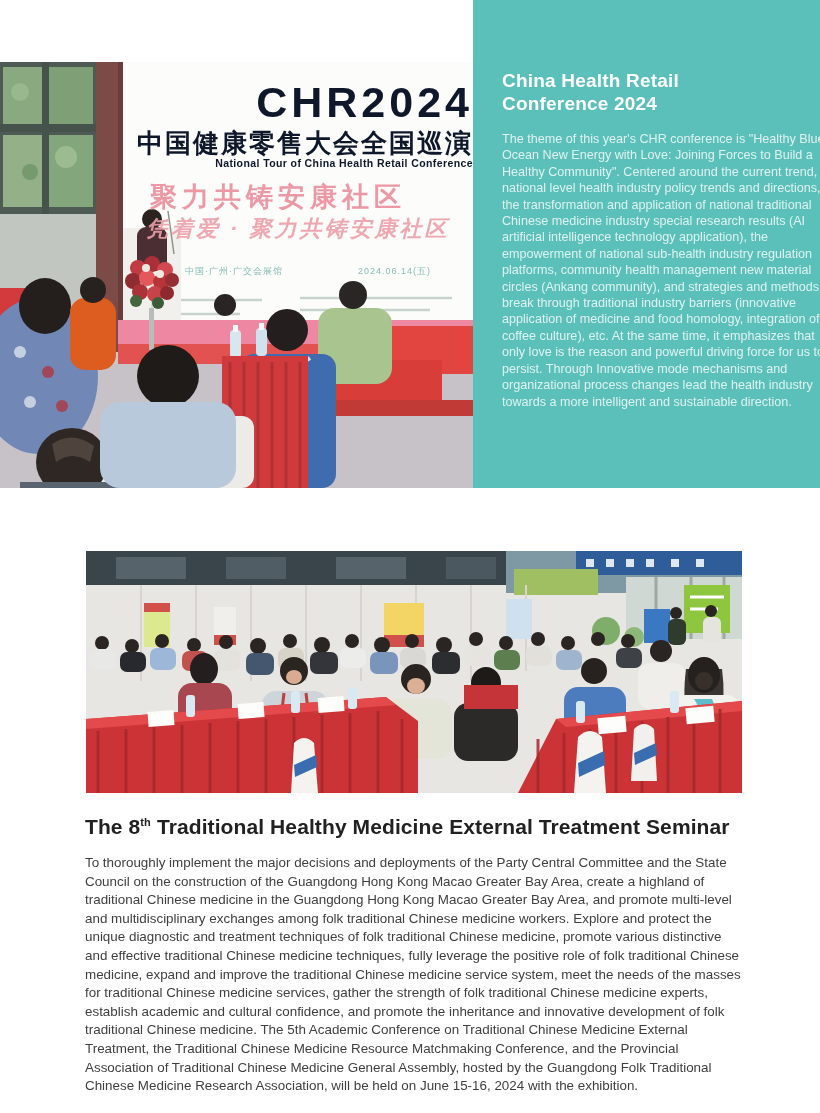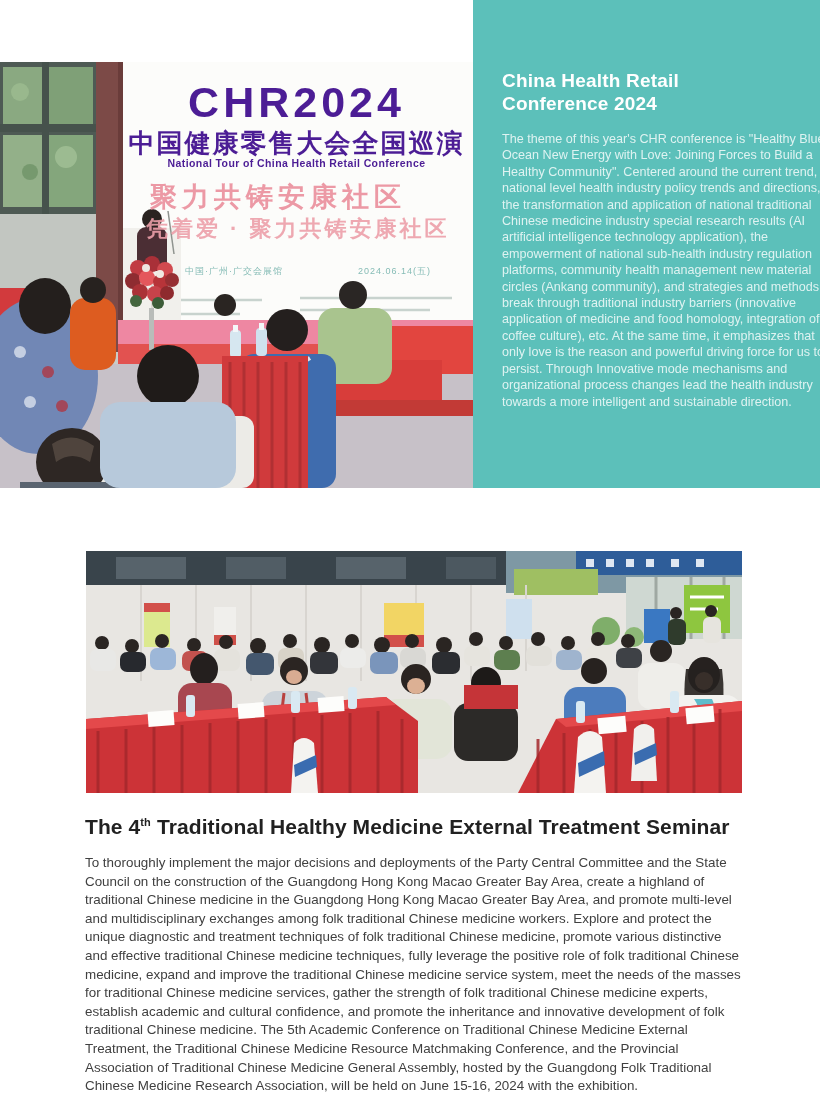--- a/index.html
+++ b/index.html
@@ -3,26 +3,26 @@
 <meta charset="utf-8">
 <style>
   html,body{margin:0;padding:0;background:#ffffff;}
   .page{
     position:relative;width:820px;height:1113px;background:#ffffff;overflow:hidden;
     font-family:"Liberation Sans","DejaVu Sans",sans-serif;
   }
   
   .photo-top{position:absolute;left:0;top:62px;width:473px;height:426px;overflow:hidden;}
   .photo-top svg{position:absolute;left:0;top:0;}
-  .screen-text{position:absolute;text-align:center;color:#4c1d95;}
+  .screen-text{position:absolute;text-align:right;color:#0f172a;}
   .t-logo{left:120px;top:16px;width:353px;font-size:43px;font-weight:bold;letter-spacing:4px;}
   .t-cn{left:120px;top:64px;width:353px;font-size:26px;font-weight:bold;letter-spacing:2px;}
   .t-en{left:120px;top:95px;width:353px;font-size:10.5px;font-weight:bold;letter-spacing:.4px;}
   .t-slogan1{left:150px;top:117px;width:300px;text-align:left;font-size:27px;font-weight:bold;letter-spacing:5px;color:#eb919e;opacity:.92;}
-  .t-slogan2{left:146px;top:152px;width:320px;text-align:left;font-size:22px;font-weight:bold;letter-spacing:3px;color:#eda0aa;opacity:.9;}
+  .t-slogan2{left:146px;top:152px;width:320px;text-align:left;font-size:22px;font-weight:bold;letter-spacing:3px;color:#eda0aa;opacity:.9;font-style:italic;}
   .t-venue{left:185px;top:203px;width:160px;text-align:left;font-size:9px;color:#86bcb6;letter-spacing:1px;}
   .t-date{left:358px;top:203px;width:90px;text-align:left;font-size:9px;color:#86bcb6;letter-spacing:1px;}
   
   .teal-panel{
     position:absolute;left:473px;top:0;width:391px;height:488px;background:#5cc0ba;
     box-sizing:border-box;padding:69px 24px 0 29px;
   }
   .teal-title{
     margin:0;color:#ffffff;font-size:19px;line-height:23px;font-weight:bold;
     white-space:pre-line;letter-spacing:.2px;
@@ -352,17 +352,17 @@
         <path d="M208 214 L230 204 L231 216 L209 226 Z" fill="#3a6cb0"></path>
         <path d="M488 242 L492 186 Q504 174 516 186 L520 242 Z" fill="#f4f3f0"></path>
         <path d="M492 212 L518 200 L519 214 L493 226 Z" fill="#3a6cb0"></path>
         <path d="M545 230 L548 178 Q558 168 568 178 L571 230 Z" fill="#f1f0ed"></path>
         <path d="M548 202 L570 192 L571 204 L549 214 Z" fill="#3a6cb0"></path>
       </g>
     </svg>
   </div>
 
   <div class="article">
-    <h2><span>The 4</span><sup>th</sup><span> Traditional Healthy Medicine External Treatment Seminar</span></h2>
+    <h2><span>The 8</span><sup>th</sup><span> Traditional Healthy Medicine External Treatment Seminar</span></h2>
     <p>To thoroughly implement the major decisions and deployments of the Party Central Committee and the State Council on the construction of the Guangdong Hong Kong Macao Greater Bay Area, create a highland of traditional Chinese medicine in the Guangdong Hong Kong Macao Greater Bay Area, and promote multi-level and multidisciplinary exchanges among folk traditional Chinese medicine workers. Explore and protect the unique diagnostic and treatment techniques of folk traditional Chinese medicine, promote various distinctive and effective traditional Chinese medicine techniques, fully leverage the positive role of folk traditional Chinese medicine, expand and improve the traditional Chinese medicine service system, meet the needs of the masses for traditional Chinese medicine services, gather the strength of folk traditional Chinese medicine experts, establish academic and cultural confidence, and promote the inheritance and innovative development of folk traditional Chinese medicine. The 5th Academic Conference on Traditional Chinese Medicine External Treatment, the Traditional Chinese Medicine Resource Matchmaking Conference, and the Provincial Association of Traditional Chinese Medicine General Assembly, hosted by the Guangdong Folk Traditional Chinese Medicine Research Association, will be held on June 15-16, 2024 with the exhibition.</p>
   </div>
 
 </div>
 
 </body></html>

